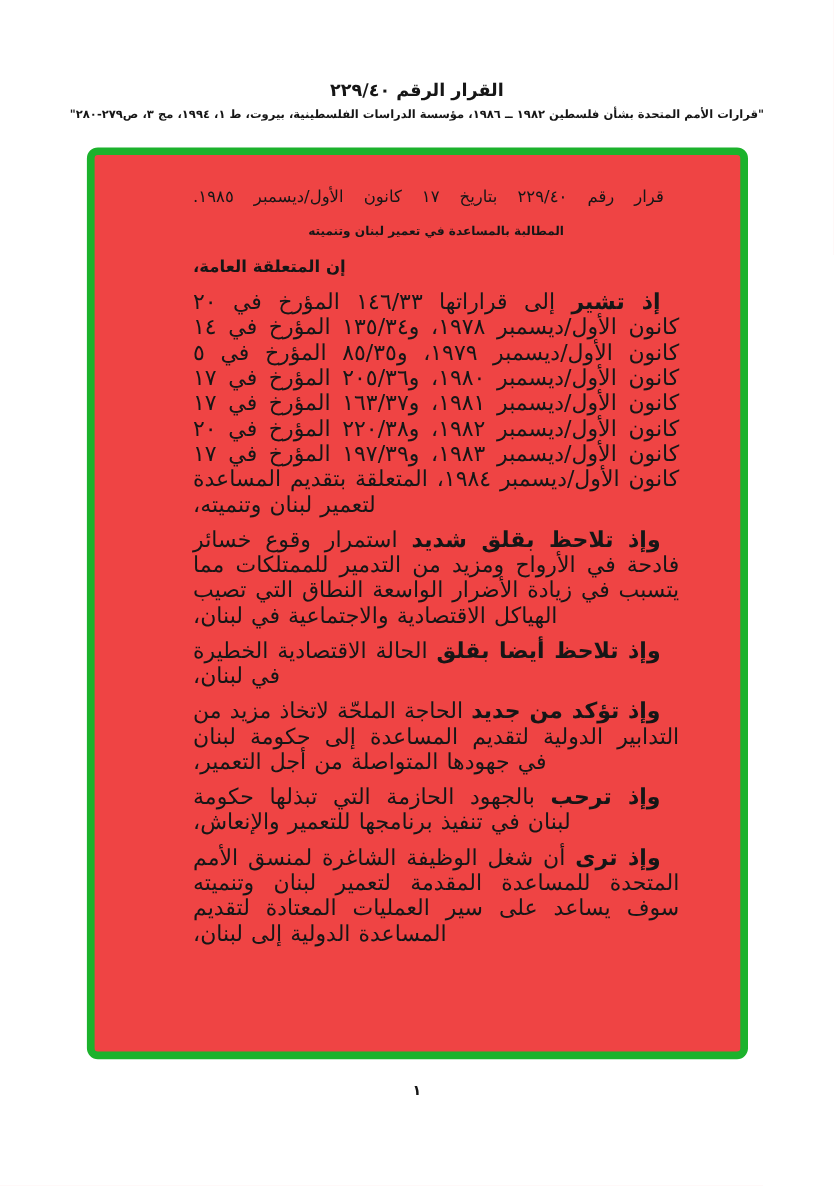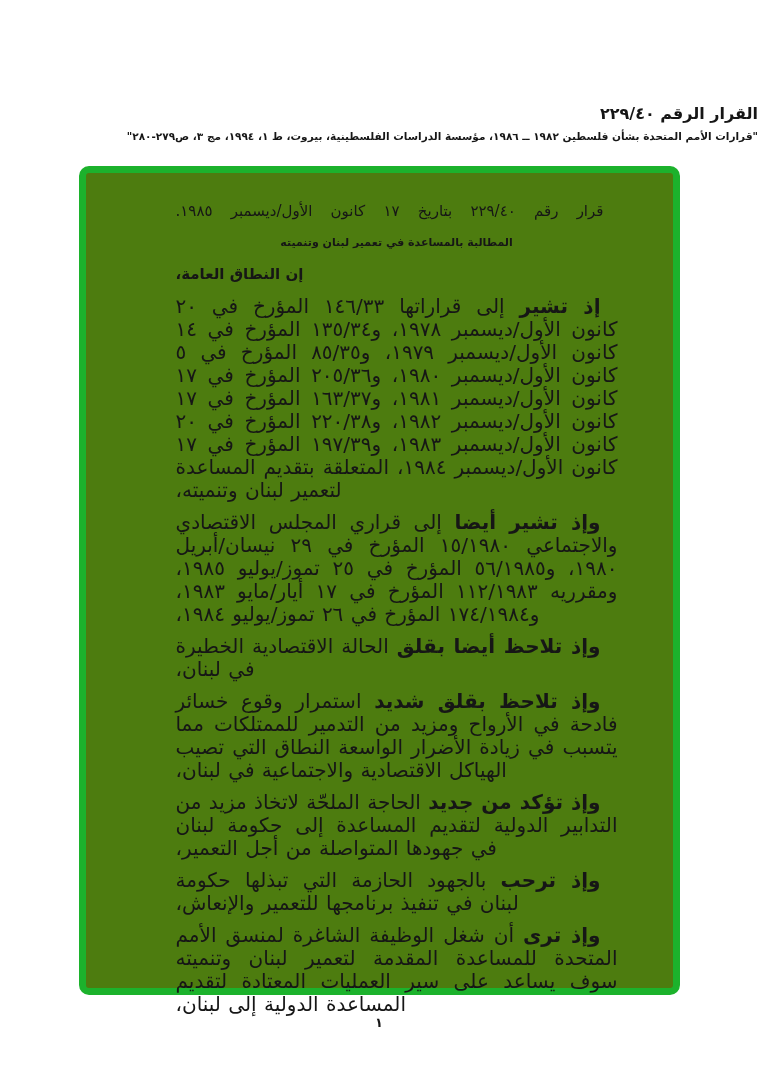--- a/index.html
+++ b/index.html
@@ -9,21 +9,22 @@
   }
   body {
     width: 758px;
     height: 1078px;
     font-family: "DejaVu Sans", sans-serif;
     color: #161616;
     direction: rtl;
     overflow: hidden;
   }
   .page-header {
-    margin-top: 104px;
+    margin-top: 72px;
+    text-align: center;
   }
   .res-title {
     font-size: 16px;
     font-weight: bold;
     margin: 0 0 7px 0;
     letter-spacing: 0;
   }
   .source-line {
     font-size: 10.5px;
     font-weight: bold;
@@ -31,21 +32,21 @@
     white-space: nowrap;
   }
   .green-box {
     box-sizing: border-box;
     width: 601px;
     height: 829px;
     margin: 24px auto 0 auto;
     border: 7px solid #1cb22c;
     border-radius: 10px;
     padding: 27px 55px 20px 90px;
-    background: #4d7c0f;
+    background: #ef4444;
   }
   .date-line {
     font-size: 15px;
     line-height: 23px;
     margin: 0 0 8px 0;
     text-align: justify;
     text-align-last: justify;
     text-indent: 14px;
   }
   .subject-line {
@@ -90,26 +91,25 @@
 <div class="page">
 
   <header class="page-header">
     <h1 class="res-title">القرار الرقم ٢٢٩/٤٠</h1>
     <p class="source-line">"قرارات الأمم المتحدة بشأن فلسطين ١٩٨٢ ــ ١٩٨٦، مؤسسة الدراسات الفلسطينية، بيروت، ط ١، ١٩٩٤، مج ٣، ص٢٧٩-٢٨٠"</p>
   </header>
 
   <section class="green-box" style="border-color: rgb(28, 178, 44);">
     <p class="date-line">قرار رقم ٢٢٩/٤٠ بتاريخ ١٧ كانون الأول/ديسمبر ١٩٨٥.</p>
     <p class="subject-line">المطالبة بالمساعدة في تعمير لبنان وتنميته</p>
-    <p class="opening-line">إن النطاق العامة،</p>
+    <p class="opening-line">إن المتعلقة العامة،</p>
     <div id="paragraphs-host">
         <p class="body-para"><span class="lead">إذ تشير</span><span> إلى قراراتها ١٤٦/٣٣ المؤرخ في ٢٠ كانون الأول/ديسمبر ١٩٧٨، و١٣٥/٣٤ المؤرخ في ١٤ كانون الأول/ديسمبر ١٩٧٩، و٨٥/٣٥ المؤرخ في ٥ كانون الأول/ديسمبر ١٩٨٠، و٢٠٥/٣٦ المؤرخ في ١٧ كانون الأول/ديسمبر ١٩٨١، و١٦٣/٣٧ المؤرخ في ١٧ كانون الأول/ديسمبر ١٩٨٢، و٢٢٠/٣٨ المؤرخ في ٢٠ كانون الأول/ديسمبر ١٩٨٣، و١٩٧/٣٩ المؤرخ في ١٧ كانون الأول/ديسمبر ١٩٨٤، المتعلقة بتقديم المساعدة لتعمير لبنان وتنميته،</span></p>
-        <p class="body-para"><span class="lead">وإذ تشير أيضا</span><span> إلى قراري المجلس الاقتصادي والاجتماعي ١٥/١٩٨٠ المؤرخ في ٢٩ نيسان/أبريل ١٩٨٠، و٥٦/١٩٨٥ المؤرخ في ٢٥ تموز/يوليو ١٩٨٥، ومقرريه ١١٢/١٩٨٣ المؤرخ في ١٧ أيار/مايو ١٩٨٣، و١٧٤/١٩٨٤ المؤرخ في ٢٦ تموز/يوليو ١٩٨٤،</span></p>
+        <p class="body-para"><span class="lead">وإذ تلاحظ بقلق شديد</span><span> استمرار وقوع خسائر فادحة في الأرواح ومزيد من التدمير للممتلكات مما يتسبب في زيادة الأضرار الواسعة النطاق التي تصيب الهياكل الاقتصادية والاجتماعية في لبنان،</span></p>
         <p class="body-para"><span class="lead">وإذ تلاحظ أيضا بقلق</span><span> الحالة الاقتصادية الخطيرة في لبنان،</span></p>
-        <p class="body-para"><span class="lead">وإذ تلاحظ بقلق شديد</span><span> استمرار وقوع خسائر فادحة في الأرواح ومزيد من التدمير للممتلكات مما يتسبب في زيادة الأضرار الواسعة النطاق التي تصيب الهياكل الاقتصادية والاجتماعية في لبنان،</span></p>
         <p class="body-para"><span class="lead">وإذ تؤكد من جديد</span><span> الحاجة الملحّة لاتخاذ مزيد من التدابير الدولية لتقديم المساعدة إلى حكومة لبنان في جهودها المتواصلة من أجل التعمير،</span></p>
         <p class="body-para"><span class="lead">وإذ ترحب</span><span> بالجهود الحازمة التي تبذلها حكومة لبنان في تنفيذ برنامجها للتعمير والإنعاش،</span></p>
         <p class="body-para"><span class="lead">وإذ ترى</span><span> أن شغل الوظيفة الشاغرة لمنسق الأمم المتحدة للمساعدة المقدمة لتعمير لبنان وتنميته سوف يساعد على سير العمليات المعتادة لتقديم المساعدة الدولية إلى لبنان،</span></p>
       </div>
   </section>
 
   <footer class="page-footer">
     <span class="page-number">١</span>
   </footer>
 

